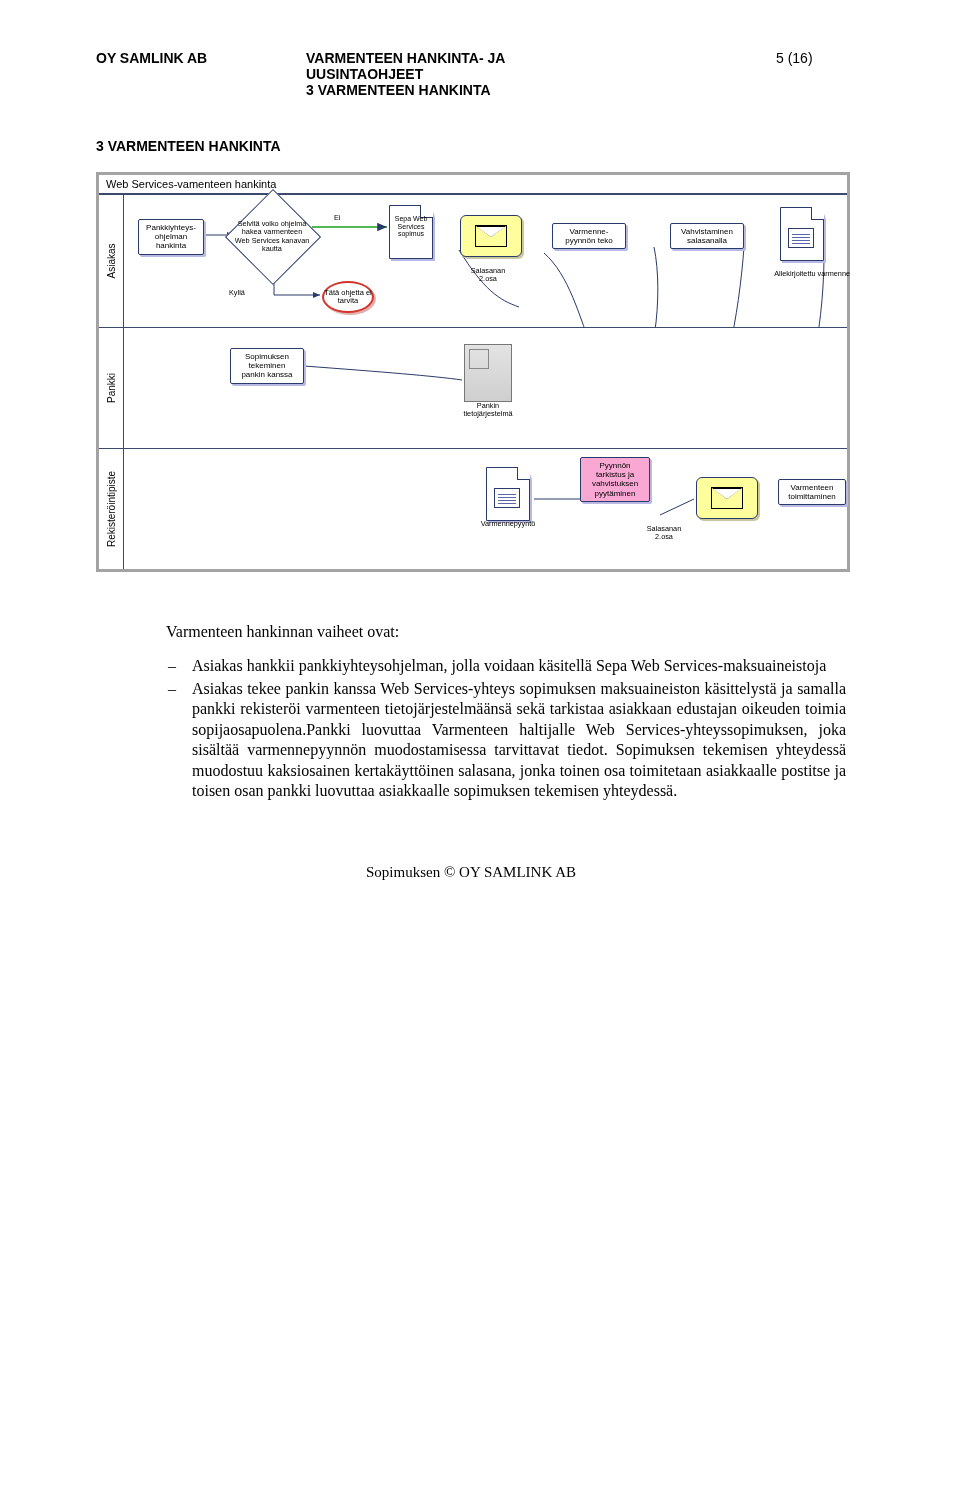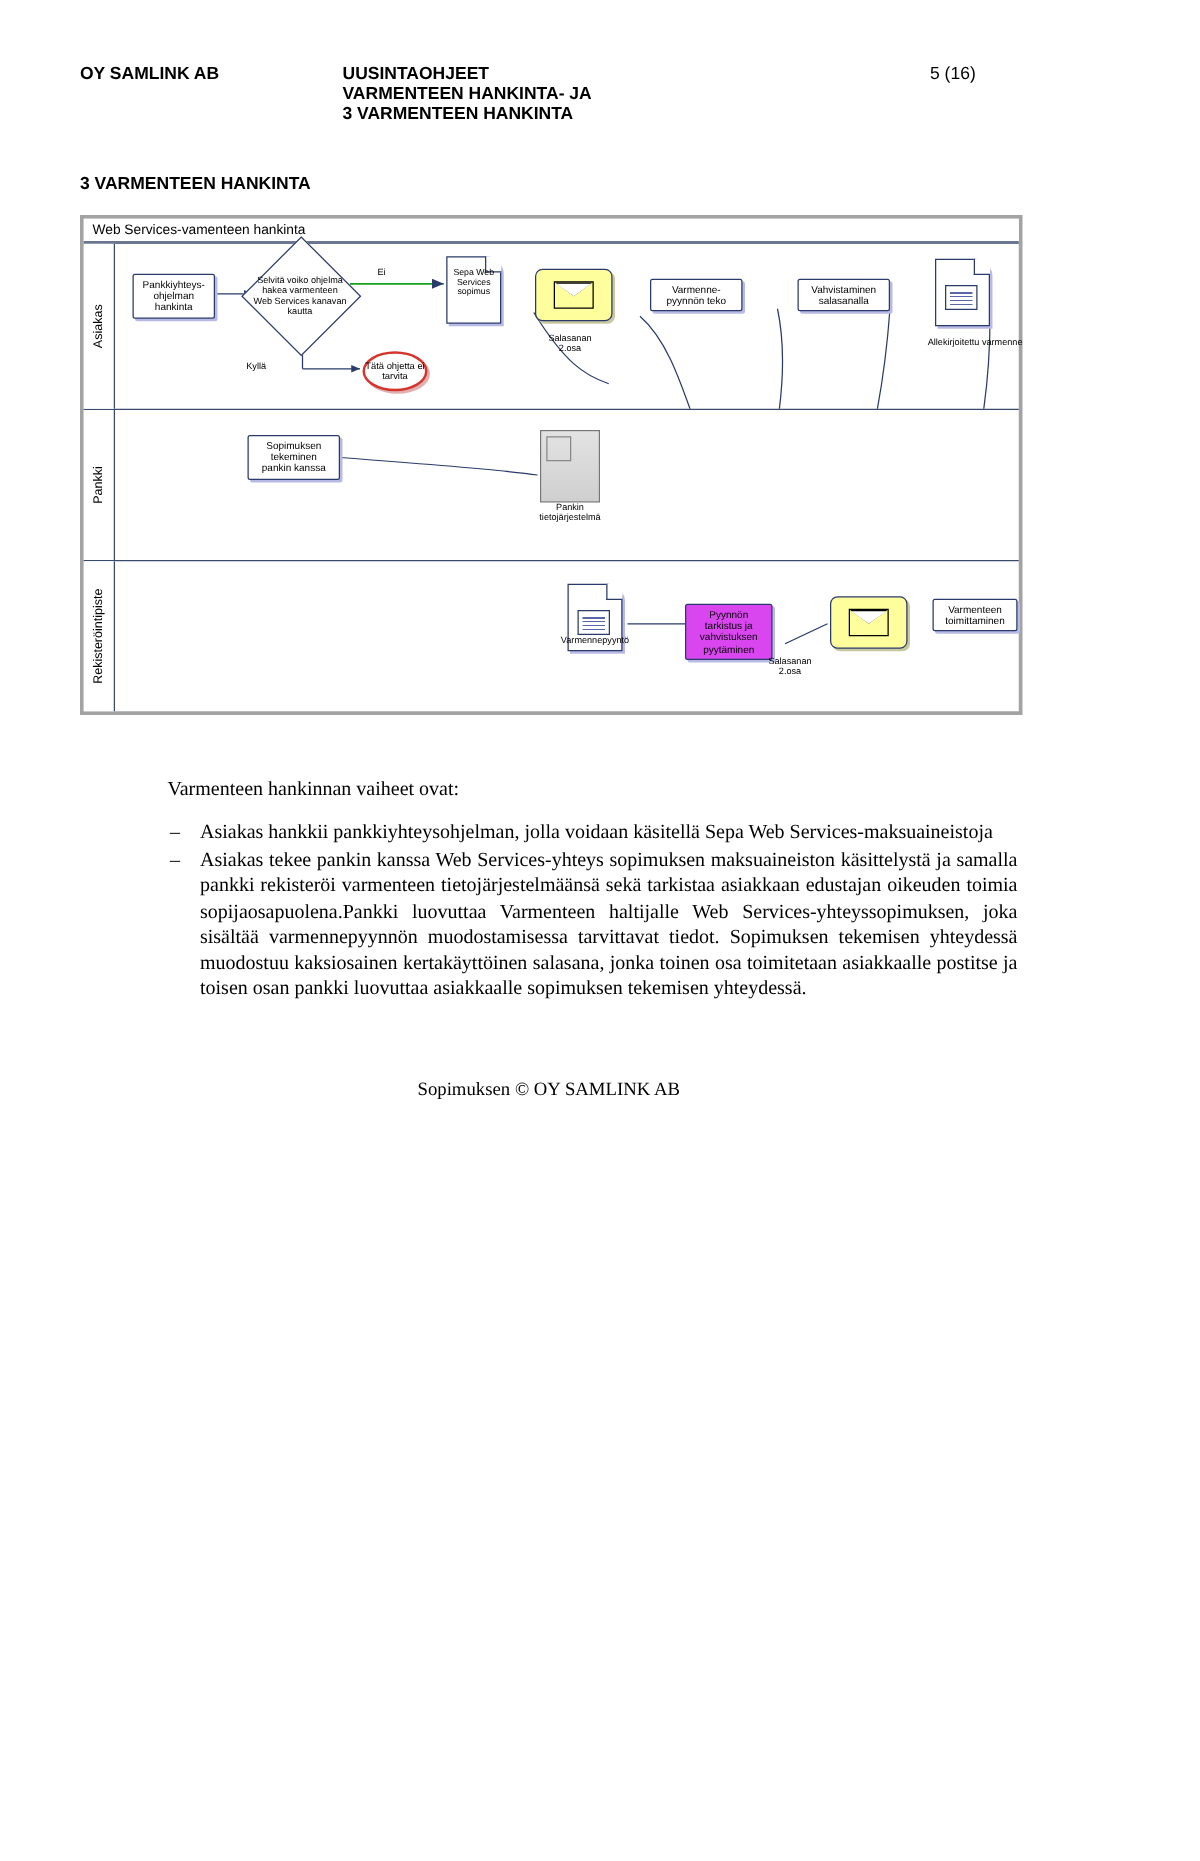--- a/index.html
+++ b/index.html
@@ -1,37 +1,37 @@
 <!DOCTYPE html>
 <html><head>
 <meta charset="utf-8">
 <style>
   body{margin:0;background:#fff;font-family:Arial,Helvetica,sans-serif;color:#000;width:960px;font-size:14px}
-  .page{padding:50px 70px 40px 64px;width:750px}
+  .page{padding:50px 70px 40px 96px;width:750px}
   .hdr{display:flex;align-items:flex-start;gap:60px;margin-bottom:40px}
   .hdr-left{width:150px;font-weight:bold}
   .hdr-mid{flex:1;font-weight:bold}
   .hdr-right{width:70px}
   .h3{font-weight:bold;margin:30px 0 18px 0}
   .diagram{border:3px solid #a3a3a3;width:748px}
   .diag-title{border-bottom:1px solid #3a4a6d;background:#fff;padding:3px 7px;font-size:11px;font-family:Arial}
   .lane{display:flex;border-top:1px solid #3a4a6d}
   .lane:first-of-type{border-top:none}
   .lane-label{width:24px;border-right:1px solid #3a4a6d;position:relative;background:#fff}
   .lane-label span{position:absolute;left:50%;top:50%;transform:translate(-50%,-50%) rotate(-90deg);font-size:10px;white-space:nowrap}
   .lane-body{flex:1;position:relative;min-height:110px}
   
   .box,.tbox,.doc,.mail,.server-icon,.table-icon{position:absolute}
   .tbox{font-size:8px;line-height:1.15;background:#fff;border:1px solid #2a3a6a;border-radius:2px;box-shadow:2px 2px 0 #b9b9e6;padding:3px;text-align:center}
   .diamond{position:absolute;width:66px;height:66px;transform:rotate(45deg);border:1px solid #2a3a6a;background:#fff}
   .diamond-label{position:absolute;width:92px;font-size:7.3px;text-align:center;line-height:1.15}
   .red-circ{position:absolute;width:48px;height:28px;border:2px solid #d5342c;border-radius:50%/50%;background:#fff;box-shadow:2px 2px 0 #e0b0b0;font-size:7.5px;line-height:1.1;text-align:center;display:flex;align-items:center;justify-content:center}
   .doc{width:42px;height:52px;background:#fff;border:1px solid #2a3a6a;border-top-right-radius:12px;box-shadow:2px 2px 0 #b9b9e6}
   .doc .fold{position:absolute;right:-1px;top:-1px;width:12px;height:12px;border-left:1px solid #2a3a6a;border-bottom:1px solid #2a3a6a;background:#fff}
-  .doc .dlabel{position:absolute;top:40px;left:-8px;width:58px;font-size:7.3px;text-align:center;line-height:1.1}
+  .doc .dlabel{position:absolute;top:52px;left:-8px;width:58px;font-size:7.3px;text-align:center;line-height:1.1}
   .doc .dtext{position:absolute;top:9px;left:2px;width:38px;font-size:7px;text-align:center;line-height:1.1}
   .mail{width:60px;height:40px;border:1px solid #2a3a6a;border-radius:6px;box-shadow:2px 2px 0 #c7c7a1;display:flex;align-items:center;justify-content:center}
   .mail.y{background:#feff9c}
   .env{width:30px;height:20px;border:1.5px solid #000;position:relative}
   .env::before{content:"";position:absolute;left:0;top:0;width:0;height:0;border-left:15px solid transparent;border-right:15px solid transparent;border-top:11px solid #000}
   .env::after{content:"";position:absolute;left:1px;top:1px;width:0;height:0;border-left:14px solid transparent;border-right:14px solid transparent;border-top:10px solid #fff}
   .server-icon{width:26px;height:56px}
   .server-icon .srv{width:46px;height:56px;background:linear-gradient(#e3e3e3,#cfcfcf);border:1px solid #777;position:relative}
   .server-icon .srv::before{content:"";position:absolute;left:4px;top:4px;width:18px;height:18px;border:1px solid #888}
   .server-icon .slabel{position:absolute;top:58px;left:-16px;width:80px;font-size:7.3px;text-align:center;line-height:1.1}
@@ -48,22 +48,22 @@
   .footer{text-align:center;font-family:"Times New Roman",serif;font-size:15px;margin-top:62px}
 </style>
 </head>
 <body>
 
 <div class="page">
 
   <div class="hdr">
     <div class="hdr-left">OY SAMLINK AB</div>
     <div class="hdr-mid">
+      <div>VARMENTEEN HANKINTA- JA</div>
       <div>UUSINTAOHJEET</div>
-      <div>VARMENTEEN HANKINTA- JA</div>
       <div>3 VARMENTEEN HANKINTA</div>
     </div>
     <div class="hdr-right">5 (16)</div>
   </div>
 
   <div class="h3">3 VARMENTEEN HANKINTA</div>
 
   <div class="diagram">
     <div class="diag-title">Web Services-vamenteen hankinta</div>
 
@@ -137,21 +137,21 @@
       <div class="lane-body">
         <svg class="arrows" width="724" height="120">
           <line x1="410" y1="50" x2="456" y2="50" stroke="#2a3a6a" stroke-width="1"></line>
           <line x1="536" y1="66" x2="570" y2="50" stroke="#2a3a6a" stroke-width="1"></line>
         </svg>
         <div class="doc" style="left:362px;top:18px">
             <div class="fold"></div>
           <div class="table-icon" style="left:7px;top:20px;width:24px;height:18px;position:absolute"></div>
           <div class="dlabel">Varmennepyyntö</div>
         </div>
-        <div class="tbox" style="left:456px;top:34px;width:62px;background:#d946ef">Pyynnön<br>tarkistus ja<br>vahvistuksen<br>pyytäminen</div>
+        <div class="tbox" style="left:456px;top:8px;width:62px;background:#f9a8d4">Pyynnön<br>tarkistus ja<br>vahvistuksen<br>pyytäminen</div>
         <div class="small-label" style="left:510px;top:76px;width:60px;text-align:center;line-height:1.1">Salasanan<br>2.osa</div>
         <div class="mail y" style="left:572px;top:28px">
             <div class="env"></div>
           </div>
         <div class="tbox" style="left:654px;top:30px;width:60px">Varmenteen<br>toimittaminen</div>
       </div>
     </div>
   </div>
 
   <div class="body-text">

